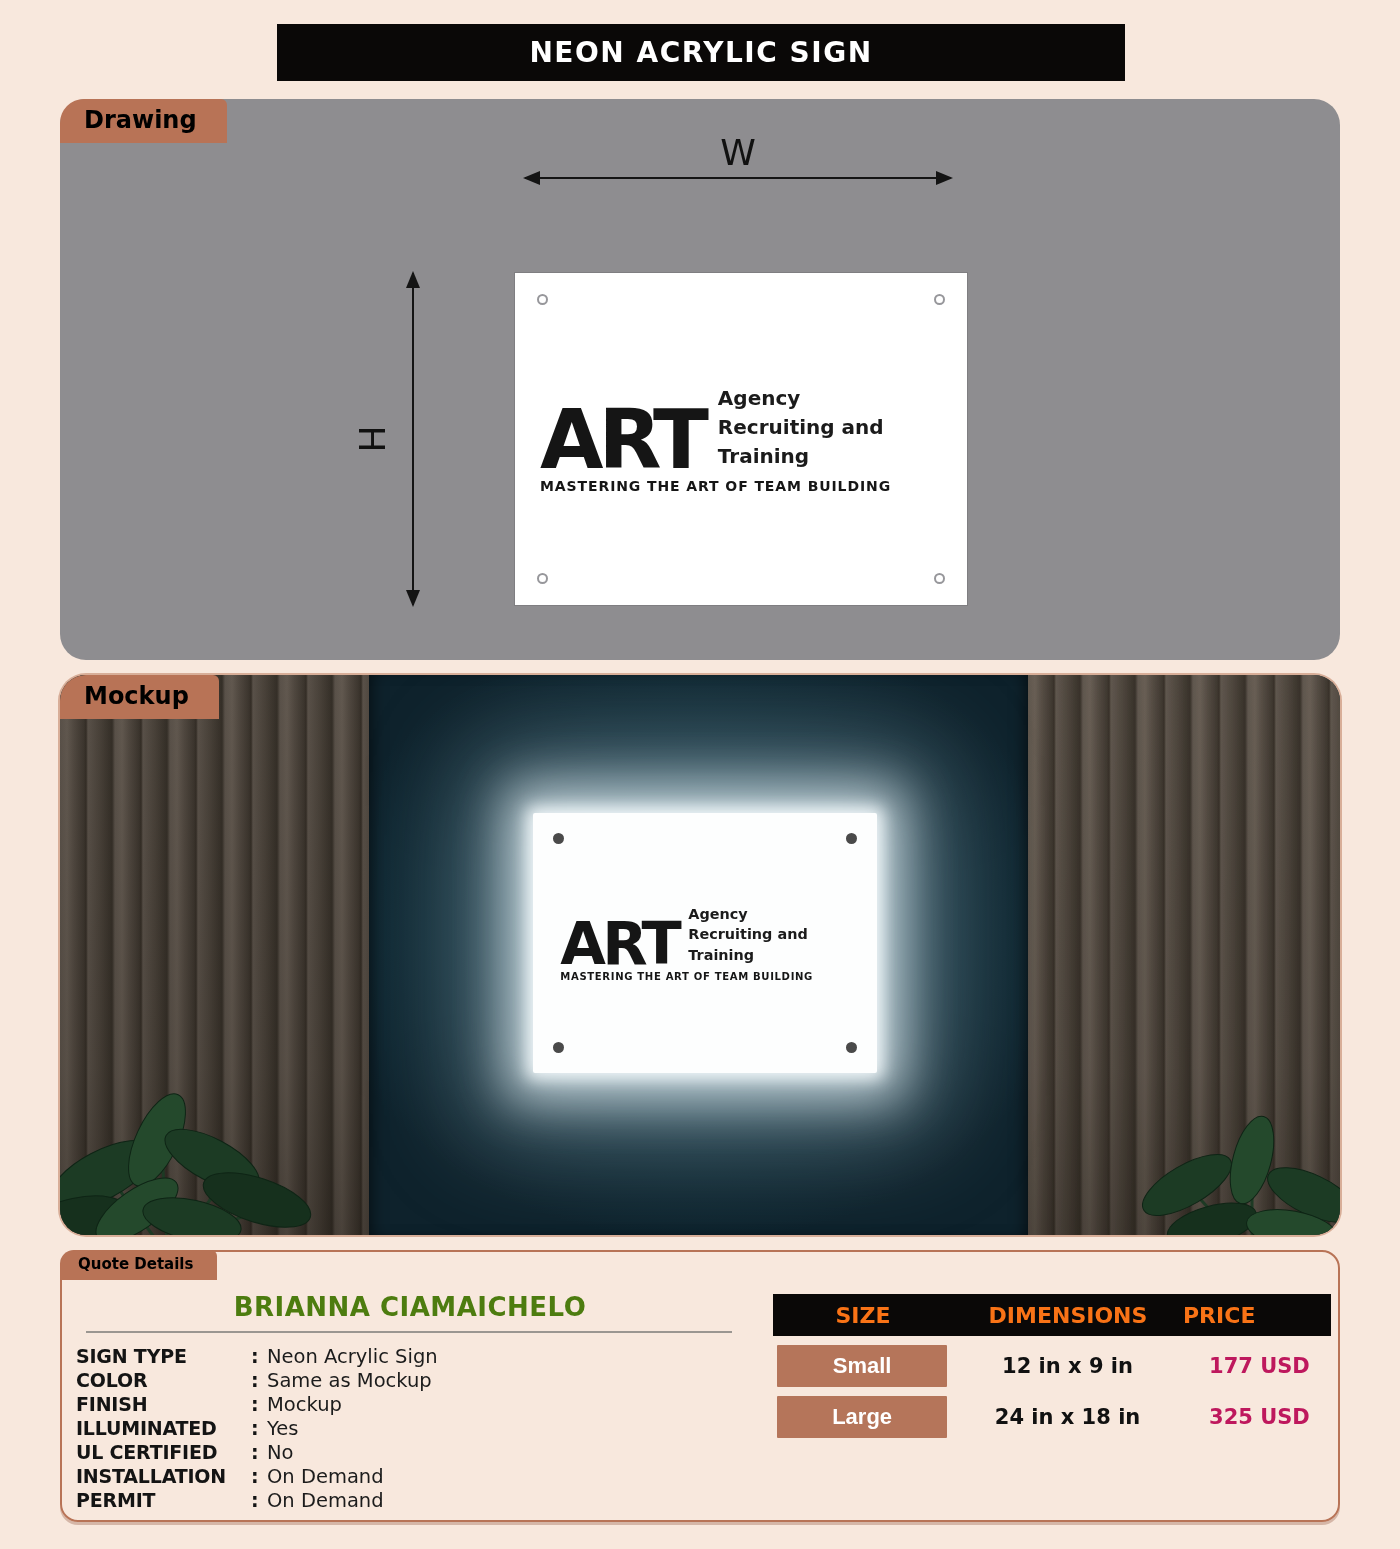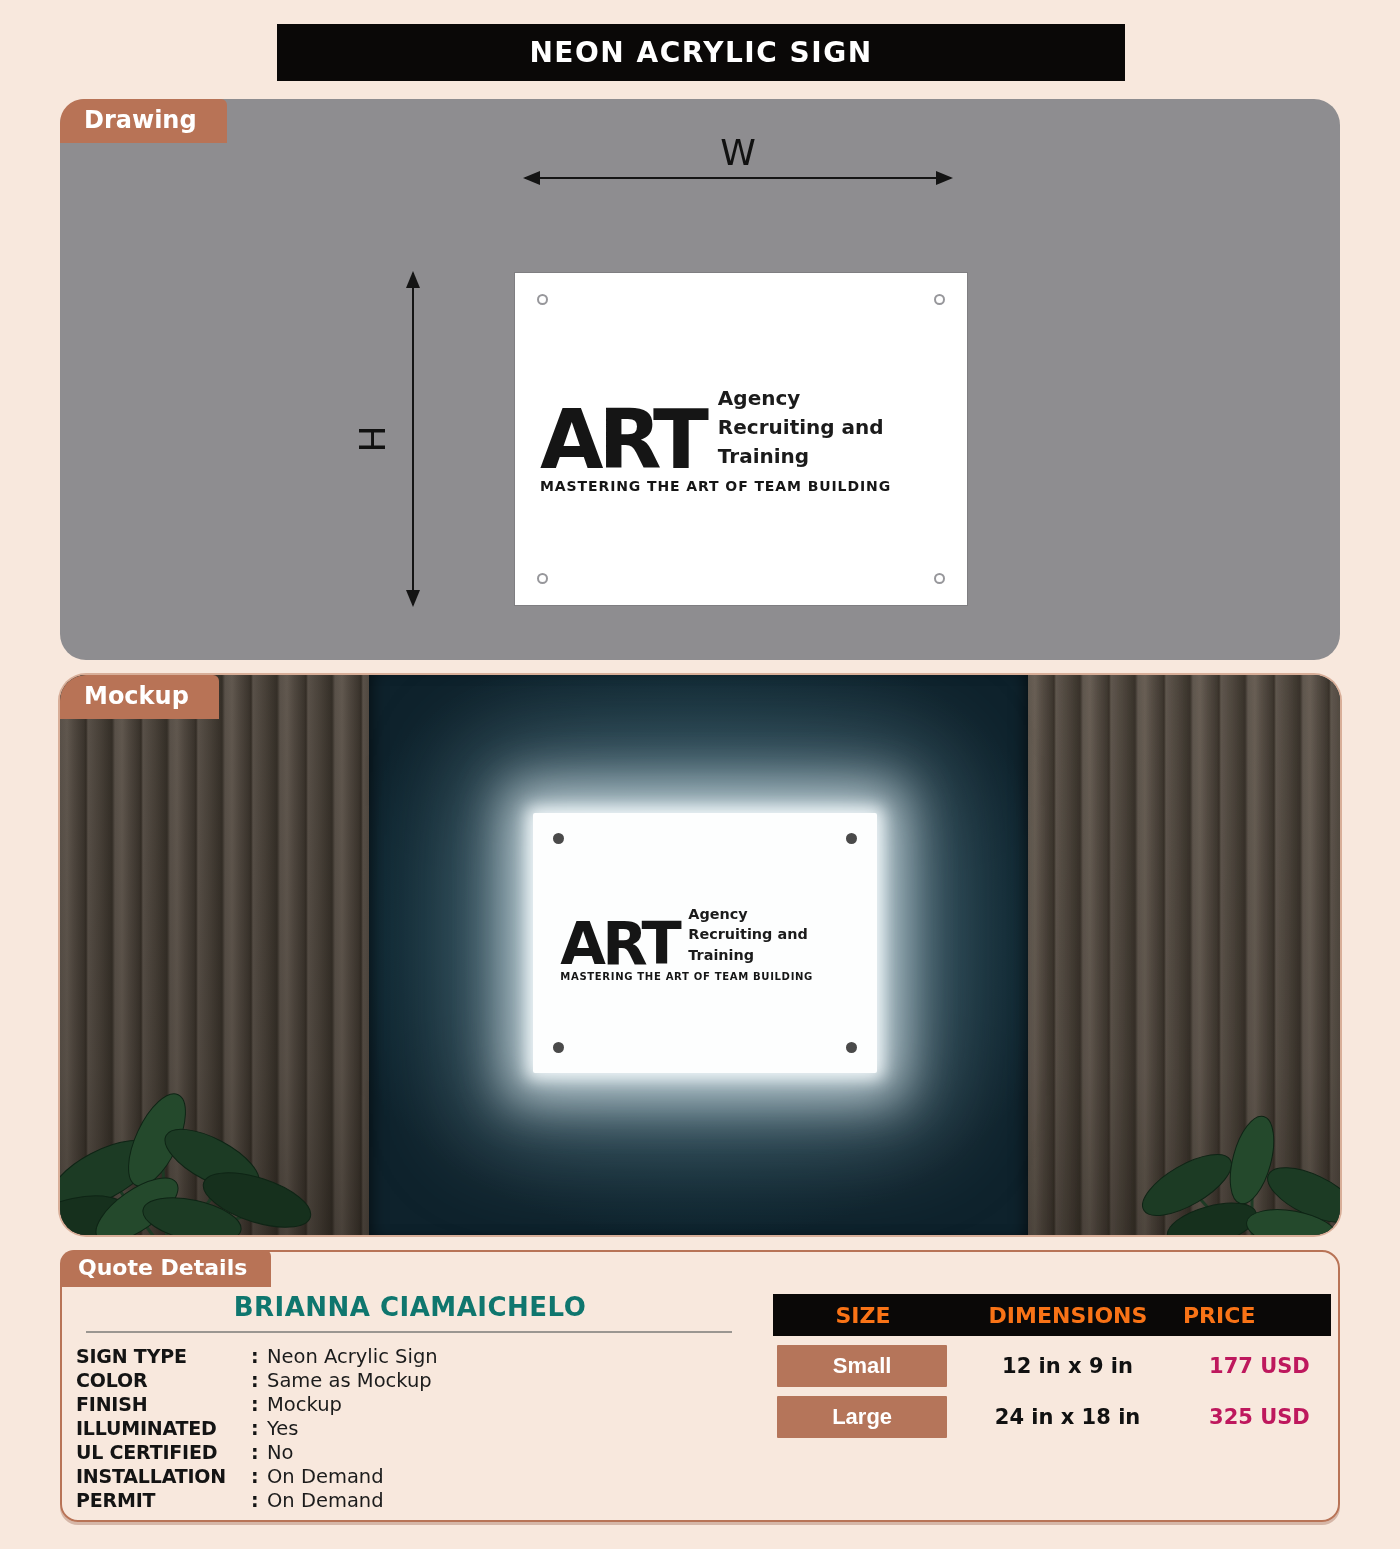--- a/index.html
+++ b/index.html
@@ -18,21 +18,21 @@
     position:absolute; left:277px; top:24px; width:848px; height:57px;
     background:#0a0807; display:flex; align-items:center; justify-content:center;
   }
   .title-bar h1 {
     color:#ffffff; font-size:28px; font-weight:bold; letter-spacing:1.5px;
   }
 
   
   .tab {
     position:absolute; top:0; left:0;
-    background:#b87356; color:#ffffff; font-weight:bold;
+    background:#b87356; color:#000000; font-weight:bold;
     font-size:24px; padding:7px 30px 9px 24px;
     border-radius:24px 6px 0 0; z-index:5;
   }
 
   
   .drawing-panel {
     position:absolute; left:60px; top:99px; width:1280px; height:561px;
     background:#8e8d90; border-radius:26px;
   }
   .w-label {
@@ -130,26 +130,26 @@
   .plant-left  { left:-18px; bottom:-10px; }
   .plant-right { right:-12px; bottom:-10px; }
 
   
   .quote-panel {
     position:absolute; left:60px; top:1250px; width:1280px; height:272px;
     border:2px solid #b87356; border-radius:18px;
     box-shadow:0 3px 0 rgba(150,90,65,.35);
   }
   .quote-tab {
-    top:-2px; left:-2px; font-size:22px; padding:5px 24px 7px 18px;
+    top:-2px; left:-2px; font-size:15px; padding:5px 24px 7px 18px;
     border-radius:14px 6px 0 0;
   }
   .customer-name {
     position:absolute; left:20px; top:40px; width:656px; text-align:center;
-    font-size:26px; font-weight:bold; letter-spacing:0.5px; color:#0f766e;
+    font-size:26px; font-weight:bold; letter-spacing:0.5px; color:#4d7c0f;
   }
   .name-rule {
     position:absolute; left:24px; top:79px; width:646px;
     border-top:2px solid #9b9691;
   }
   .specs { position:absolute; left:14px; top:92px; }
   .spec-row { display:flex; height:24px; align-items:center; }
   .spec-label { width:175px; font-size:19px; font-weight:bold; letter-spacing:-0.2px; color:#141414; }
   .spec-colon { width:16px; font-size:19px; font-weight:bold; color:#141414; }
   .spec-value { font-size:19.5px; color:#1c1c1c; }

